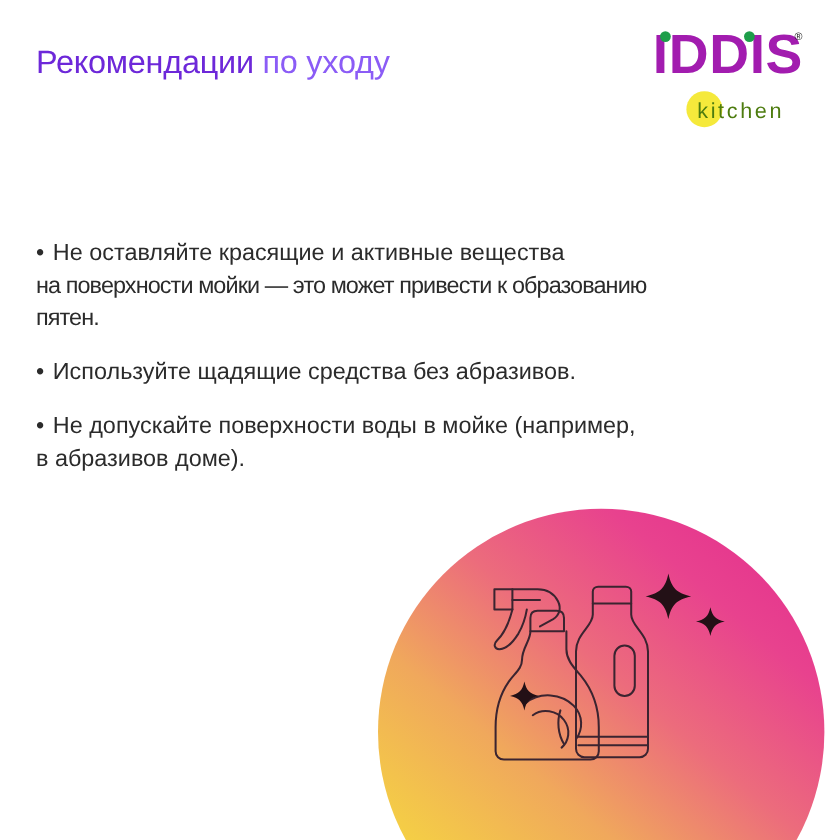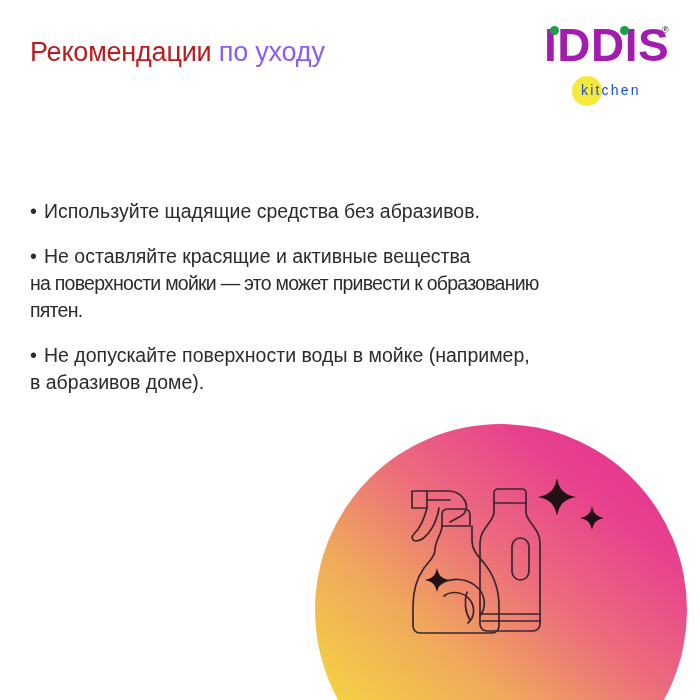--- a/index.html
+++ b/index.html
@@ -29,21 +29,21 @@
   #page-title {
     position: absolute;
     left: 30px;
     top: 37px;
     font-size: 27px;
     font-weight: 400;
     letter-spacing: -0.2px;
     white-space: nowrap;
     line-height: 1.15;
   }
-  #page-title .accent { color: #b91c1c; }
+  #page-title .accent { color: #6d28d9; }
   #page-title .plain  { color: #8b5cf6; }
 
   
   #logo {
     position: absolute;
     left: 540px;
     top: 22px;
     width: 140px;
     height: 82px;
   }
@@ -87,24 +87,24 @@
     top: 0px;
     width: 30px;
     height: 30px;
     border-radius: 50%;
     background: #F5E93B;
   }
   #logo-kitchen {
     position: absolute;
     left: 9px;
     top: 7px;
-    font-size: 14px;
+    font-size: 18px;
     font-weight: 400;
     letter-spacing: 2.2px;
-    color: #1d4ed8;
+    color: #4d7c0f;
     line-height: 1.1;
     white-space: nowrap;
   }
 
   
   #bullets {
     position: absolute;
     left: 30px;
     top: 198px;
     width: 645px;
@@ -170,30 +170,30 @@
     <div id="logo-kitchen-wrap">
       <span id="kitchen-circle"></span>
       <span id="logo-kitchen">kitchen</span>
     </div>
   </div>
 
   <div id="bullets">
 
     <div class="bullet">
       <span class="line">
-        <span class="b-mark">•</span><span>Используйте щадящие средства без абразивов.</span>
-      </span>
-    </div>
-
-    <div class="bullet">
-      <span class="line">
         <span class="b-mark">•</span><span>Не оставляйте красящие и активные вещества</span>
       </span>
       <span class="line tight">на поверхности мойки — это может привести к образованию</span>
       <span class="line tight">пятен.</span>
+    </div>
+
+    <div class="bullet">
+      <span class="line">
+        <span class="b-mark">•</span><span>Используйте щадящие средства без абразивов.</span>
+      </span>
     </div>
 
     <div class="bullet">
       <span class="line">
         <span class="b-mark">•</span><span>Не допускайте поверхности воды в мойке (например,</span>
       </span>
       <span class="line">в абразивов доме).</span>
     </div>
 
   </div>

